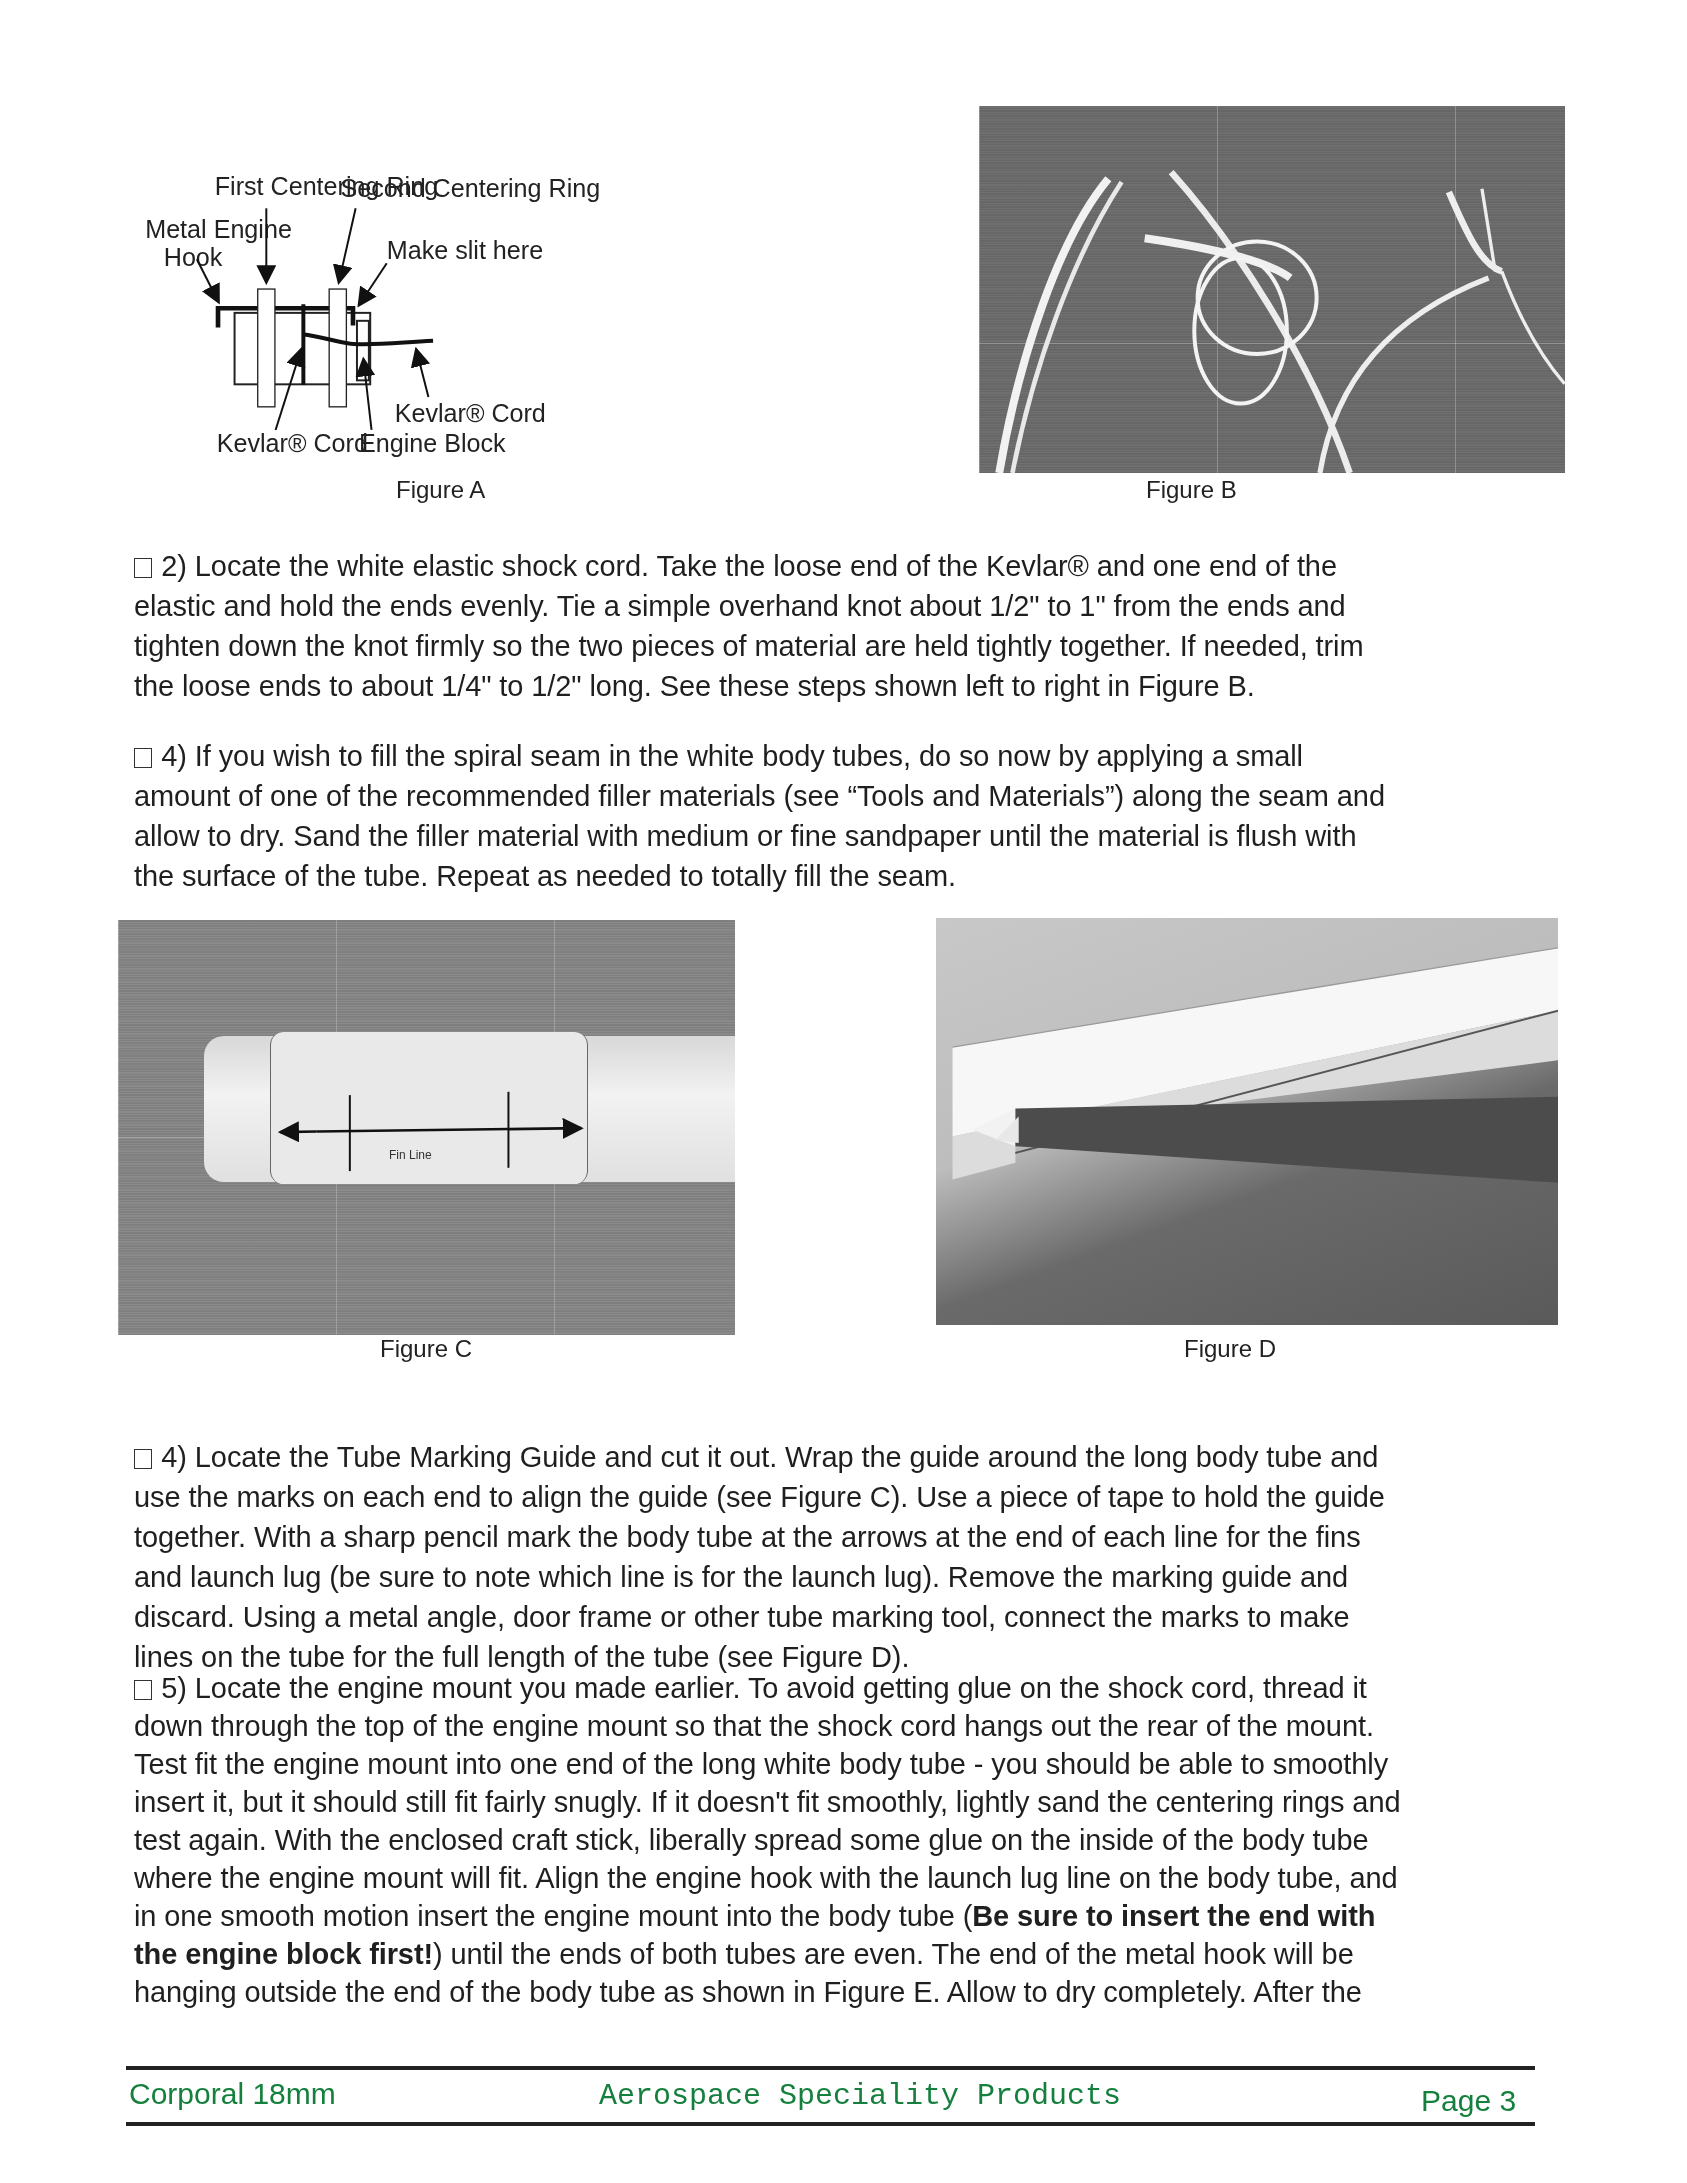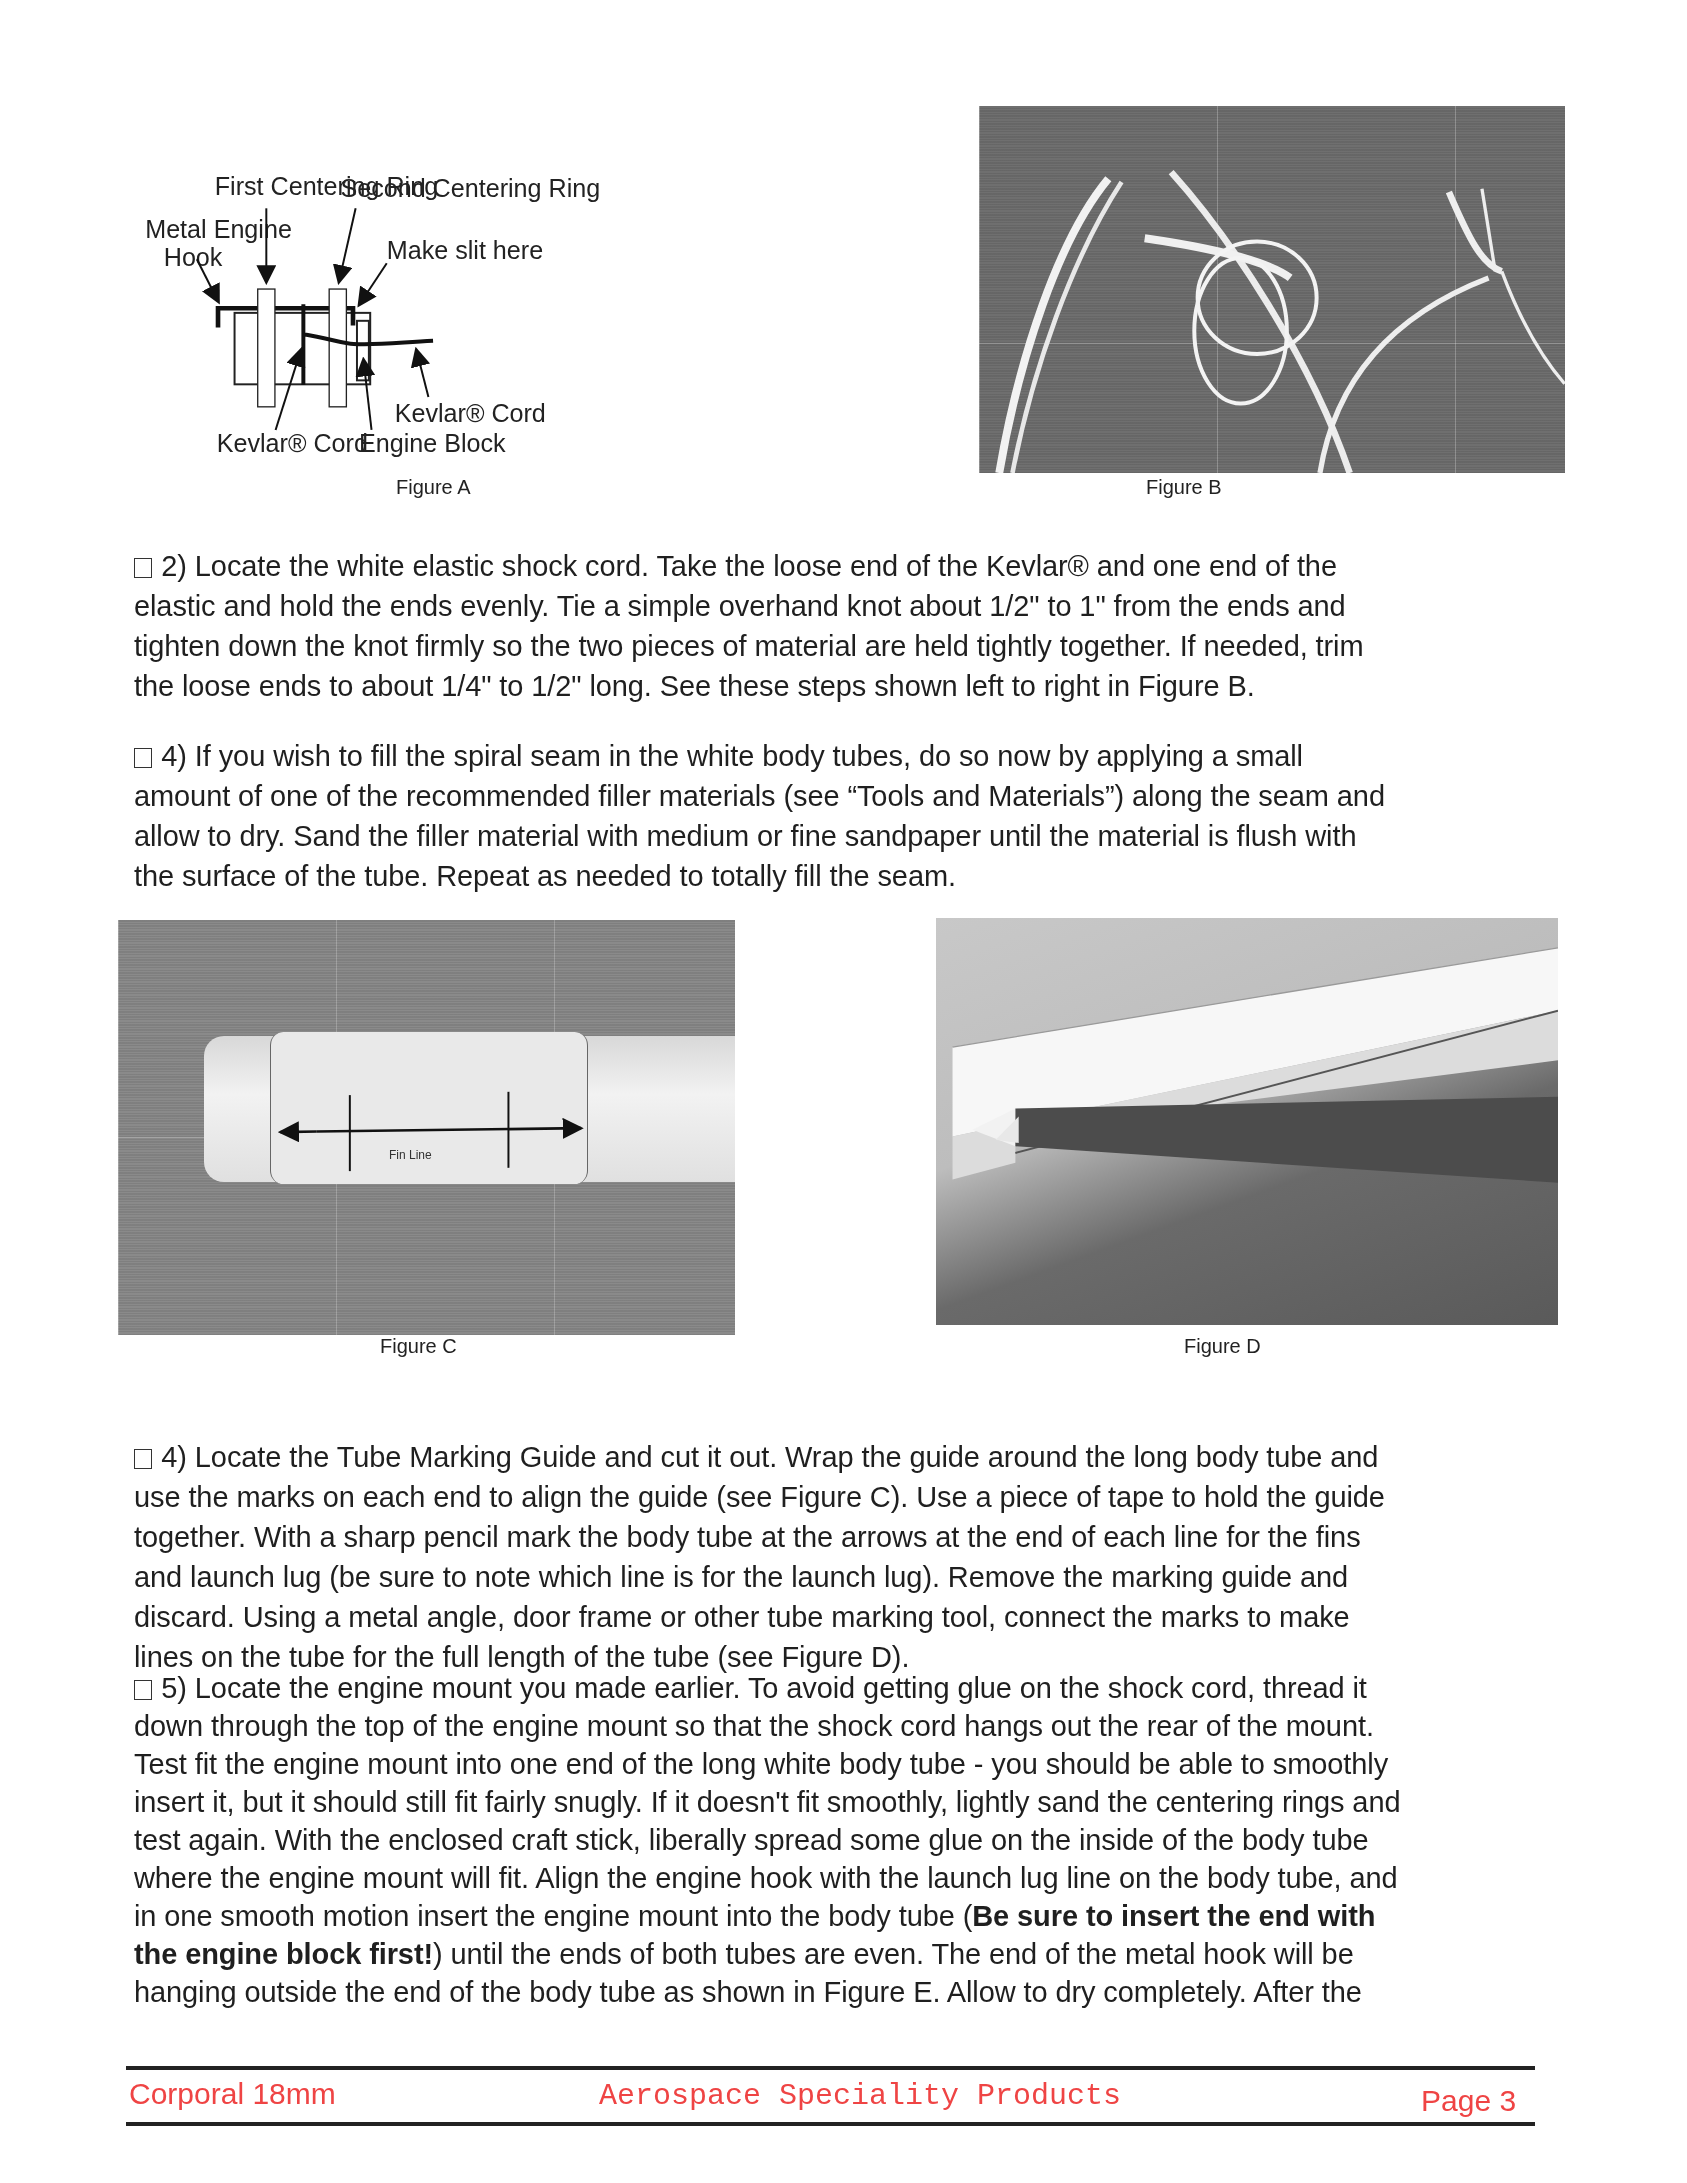--- a/index.html
+++ b/index.html
@@ -1,28 +1,28 @@
 <!DOCTYPE html>
 <html style="font-size:10.6px"><head>
 <meta charset="utf-8">
 <style>
   html, body { margin: 0; padding: 0; background: #ffffff; }
   body { width: 1687px; height: 2183px; position: relative; overflow: hidden;
          font-family: "Liberation Sans", sans-serif; color: #1e1e1e; }
   .abs { position: absolute; }
-  .fig-caption { position: absolute; font-size: 20px; color: #222; white-space: nowrap; }
+  .fig-caption { position: absolute; font-size: 24px; color: #222; white-space: nowrap; }
   .para { position: absolute; left: 106px; width: 1482px; font-size: 29px; line-height: 40px;
           color: #1f1f1f; letter-spacing: -0.1px; }
   .para .line { display: block; white-space: nowrap; padding-left: 28px; }
   .checkbox { display: inline-block; width: 16px; height: 18.5px; border: 1.3px solid #333;
               margin-right: 9.3px; vertical-align: -2px; }
   .photo { position: absolute; overflow: hidden; }
   .diagram-label { font-family: "Liberation Sans", sans-serif; font-size: 38px; fill: #222; }
   .footer-rule { position: absolute; left: 126px; width: 1409px; height: 4px; background: #222; }
-  .footer-text { position: absolute; font-size: 30px; color: #ef4444; white-space: nowrap; }
+  .footer-text { position: absolute; font-size: 30px; color: #15803d; white-space: nowrap; }
 </style>
 </head>
 <body>
 
 <svg class="abs" style="left:132px; top:152px;" width="794" height="331" viewBox="0 0 1200 500">
   <defs>
     <marker id="ah" markerWidth="10" markerHeight="10" refX="8" refY="5" orient="auto" markerUnits="strokeWidth">
       <path d="M0,0 L10,5 L0,10 z" fill="#111"></path>
     </marker>
   </defs>

